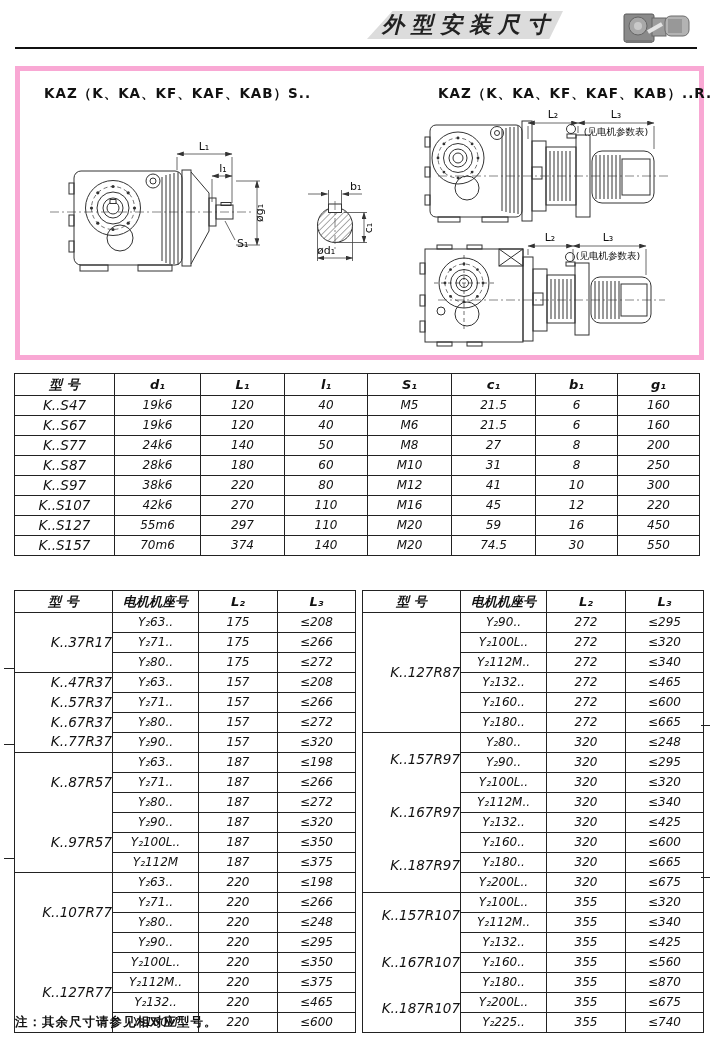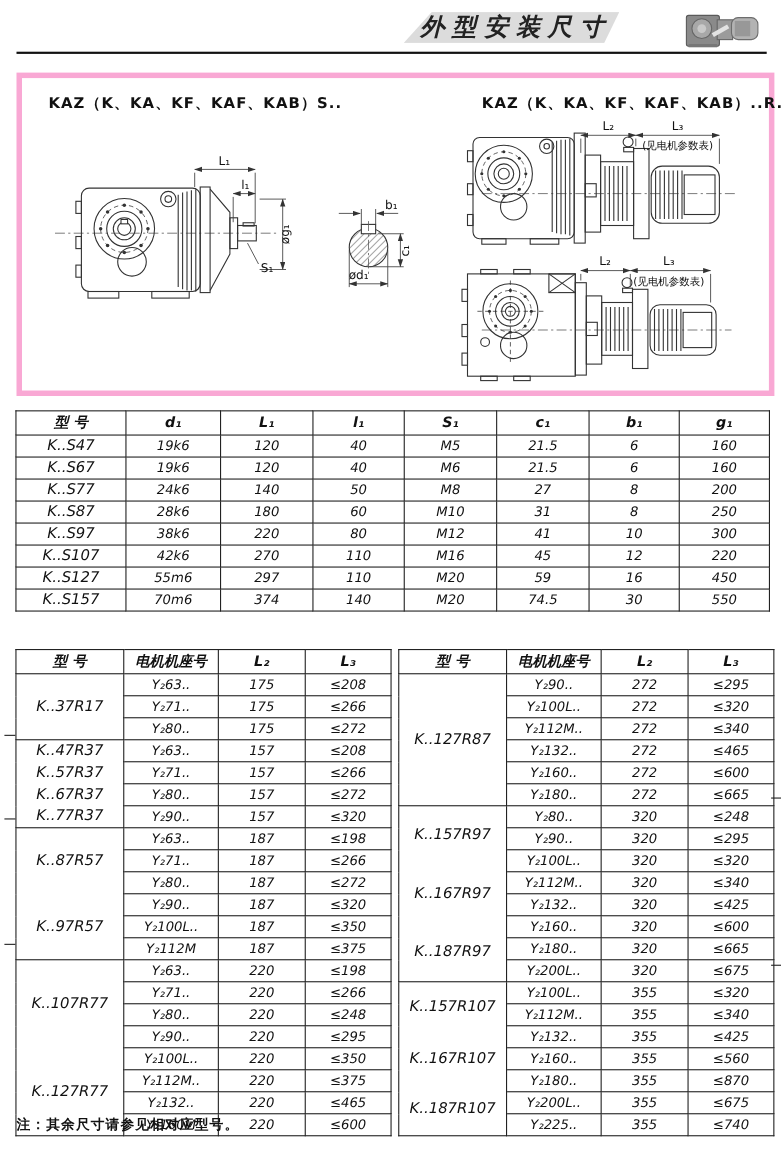--- a/index.html
+++ b/index.html
@@ -26,21 +26,21 @@
   table{border-collapse:collapse;table-layout:fixed;background:#fff;font-style:italic;}
   th,td{border:1px solid #222;text-align:center;vertical-align:middle;padding:0;
         font-size:12px;height:19px;line-height:1.05;white-space:nowrap;overflow:hidden;color:#111;}
   th{font-weight:bold;font-size:13px;height:21px;}
   .dim-table{position:absolute;left:14px;top:373px;width:686px;border:1.5px solid #222;}
   .dim-table td:first-child{font-size:13.5px;}
   .motor-table{position:absolute;top:590px;width:342px;border:1.5px solid #222;}
   .motor-table.left{left:14px;} .motor-table.right{left:362px;}
   .model-cell{font-size:13.5px;padding:0;}
   .model-stack{display:flex;flex-direction:column;justify-content:space-around;height:100%;}
-  .model-stack div{line-height:1;}
+  .model-stack div{line-height:1;text-align:right;}
   .stub{position:absolute;height:1px;background:#222;}
   .stub.l{left:4px;width:10px;} .stub.r{left:701px;width:9px;}
   .note{position:absolute;left:15px;top:1014px;font-size:12.5px;font-weight:bold;letter-spacing:1px;}
 </style>
 </head>
 <body>
 
 <div class="page">
 
   <div class="banner">

